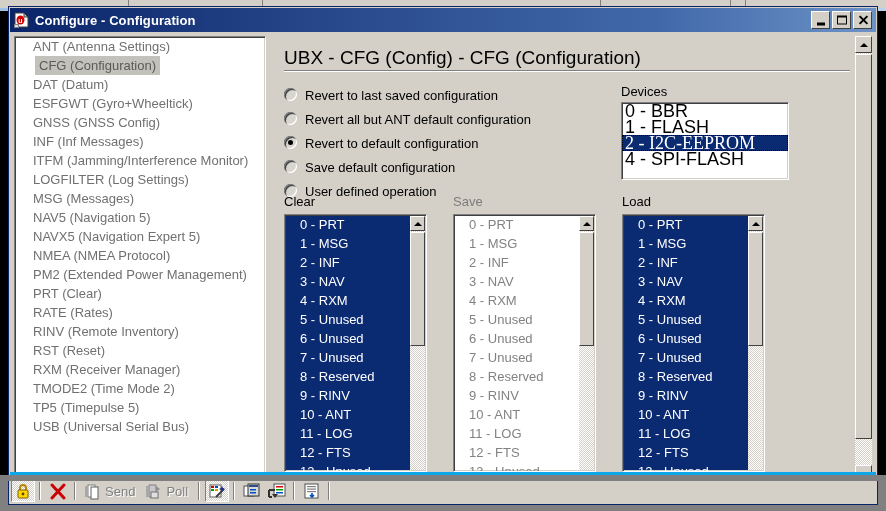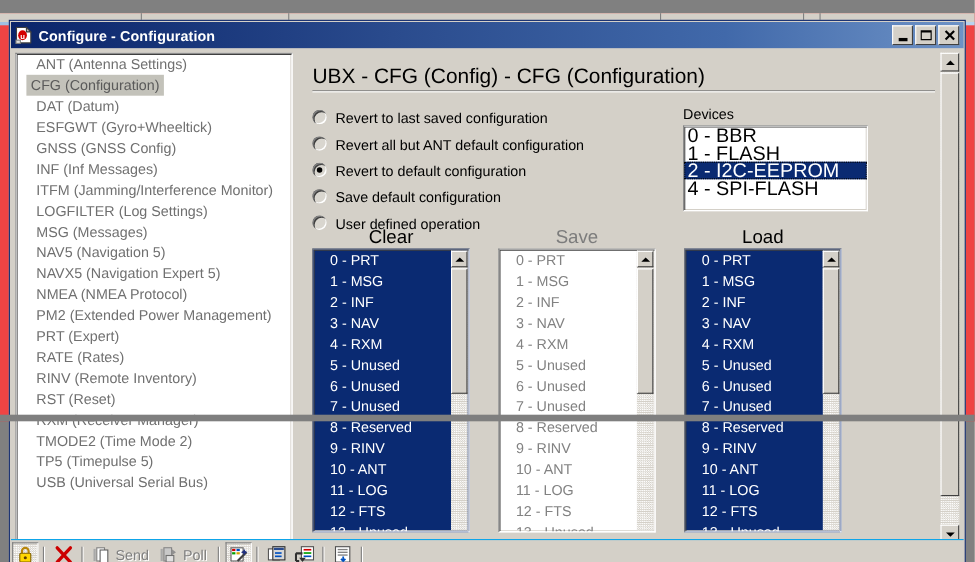--- a/index.html
+++ b/index.html
@@ -4,21 +4,21 @@
 <style>
   html,body{margin:0;padding:0;}
   body{
     width:886px;height:511px;overflow:hidden;
     background:#808080;
     font-family:"Liberation Sans","DejaVu Sans",sans-serif;
     font-size:12px;
     -webkit-font-smoothing:none;
   }
   
-  #desktop{position:absolute;left:0;top:12px;width:886px;height:371px;background:#ef4444;}
+  #desktop{position:absolute;left:0;top:0;width:886px;height:481px;background:#000000;}
   .bg-strip{position:absolute;left:0;top:0;width:886px;height:8px;background:#d4d0c8;border-bottom:1px solid #808080;}
   .bg-strip .seam{position:absolute;top:0;width:1px;height:8px;background:#808080;}
   .bg-gradband{position:absolute;left:0;top:8px;width:886px;height:3px;
     background:linear-gradient(to right,#9fc0e4,#b9d3ef);}
 
   
   #window{
     position:absolute;left:8px;top:6px;width:870px;height:499px;
     background:#d4d0c8;
     border:1px solid #0a246a;
@@ -107,25 +107,25 @@
   .radio.checked .dot{display:block;}
   .radio-label{font-size:13px;color:#000;white-space:nowrap;}
 
   
   #devices-label{position:absolute;left:349px;top:48px;font-size:13px;color:#000;}
   #devices-box{
     position:absolute;left:349px;top:66px;width:168px;height:78px;
     background:#fff;overflow:hidden;
   }
   .dev-item{height:16px;line-height:16px;padding-left:3px;font-size:18px;color:#000;white-space:nowrap;cursor:default;}
-  .dev-item.selected{background:#0a2a72;color:#fff;outline:1px dotted #000;outline-offset:-1px;}
+  .dev-item.selected{background:#0a2a72;color:#fff;outline:1px dotted #000;outline-offset:-1px;font-family:Liberation Serif, serif;}
 
   
   .col{position:absolute;top:158px;}
-  .col-label{font-size:17px;color:#000;margin-bottom:3px;height:17px;text-align:center;}
+  .col-label{font-size:13px;color:#000;margin-bottom:3px;height:17px;}
   .col-label.dim{color:#7c7c7c;}
   .listbox{
     width:143px;height:258px;position:relative;overflow:hidden;background:#fff;
   }
   .listbox.sel{background:#0a2a72;}
   .list-inner{position:absolute;left:0;top:0;width:126px;padding-left:15px;}
   .li{height:19px;line-height:19px;font-size:13px;white-space:nowrap;color:#fff;cursor:default;}
   .listbox.dim .li{color:#828282;}
   
   .vsb{position:absolute;right:1px;top:1px;width:15px;bottom:1px;
@@ -148,22 +148,22 @@
   #outer-sb{
     position:absolute;right:4px;top:4px;width:17px;height:446px;
     background:repeating-conic-gradient(#ffffff 0% 25%, #d4d0c8 0% 50%) 0 0/2px 2px;
   }
   #outer-sb .sb-btn{width:17px;height:17px;}
   #outer-sb .sb-thumb{width:17px;}
 
   
   #toolbar{
     position:absolute;left:1px;bottom:1px;width:866px;height:24px;
-    background:#d4d0c8;display:flex;align-items:flex-end;
-    border-top:1px solid #0ea5e9;
+    background:#d4d0c8;display:flex;align-items:center;
+    border-top:7px solid #0ea5e9;
   }
   .tb-btn{
     height:22px;min-width:22px;display:flex;align-items:center;
     padding:0 2px;box-sizing:border-box;margin-left:1px;cursor:default;
     border:1px solid transparent;
   }
   .tb-btn.pressed{
     border-color:#808080 #ffffff #ffffff #808080;
     background:repeating-conic-gradient(#ffffff 0% 25%, #d4d0c8 0% 50%) 0 0/2px 2px;
   }
@@ -213,33 +213,33 @@
         <div class="winbtn">
           <div class="g closeglyph"></div>
         </div>
       </div>
     </div>
 
     <div id="client">
 
       <div id="sidebar" class="sunken">
           <div class="side-item">ANT (Antenna Settings)</div>
-          <div class="side-item selwrap"><span class="side-item selected" style="display: inline-block; height: 19px; line-height: 19px; padding: 0px 4px; margin-left: 9px;">CFG (Configuration)</span></div>
+          <div class="side-item selwrap"><span class="side-item selected" style="display: inline-block; height: 19px; line-height: 19px; padding: 0px 4px; margin-left: 20px;">CFG (Configuration)</span></div>
           <div class="side-item">DAT (Datum)</div>
           <div class="side-item">ESFGWT (Gyro+Wheeltick)</div>
           <div class="side-item">GNSS (GNSS Config)</div>
           <div class="side-item">INF (Inf Messages)</div>
           <div class="side-item">ITFM (Jamming/Interference Monitor)</div>
           <div class="side-item">LOGFILTER (Log Settings)</div>
           <div class="side-item">MSG (Messages)</div>
           <div class="side-item">NAV5 (Navigation 5)</div>
           <div class="side-item">NAVX5 (Navigation Expert 5)</div>
           <div class="side-item">NMEA (NMEA Protocol)</div>
           <div class="side-item">PM2 (Extended Power Management)</div>
-          <div class="side-item">PRT (Expert)</div>
+          <div class="side-item">PRT (Clear)</div>
           <div class="side-item">RATE (Rates)</div>
           <div class="side-item">RINV (Remote Inventory)</div>
           <div class="side-item">RST (Reset)</div>
           <div class="side-item">RXM (Receiver Manager)</div>
           <div class="side-item">TMODE2 (Time Mode 2)</div>
           <div class="side-item">TP5 (Timepulse 5)</div>
           <div class="side-item">USB (Universal Serial Bus)</div>
         </div>
 
       <div id="pane">

